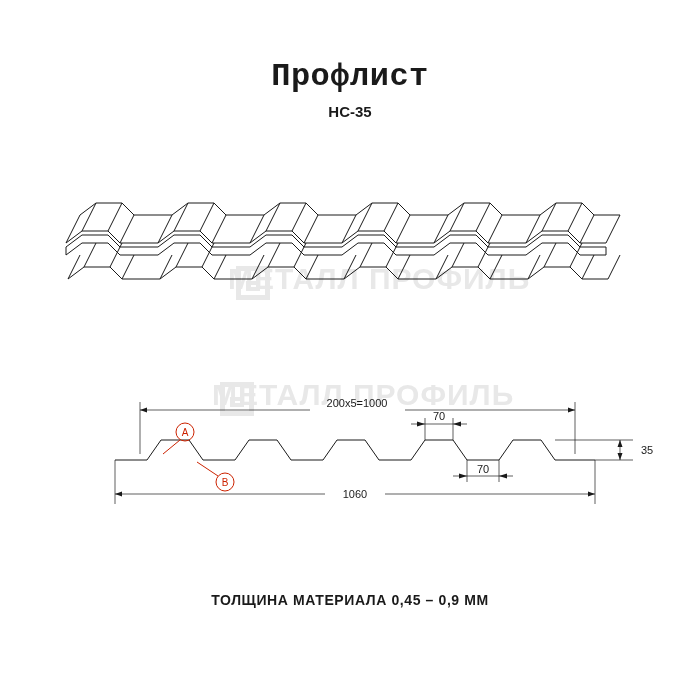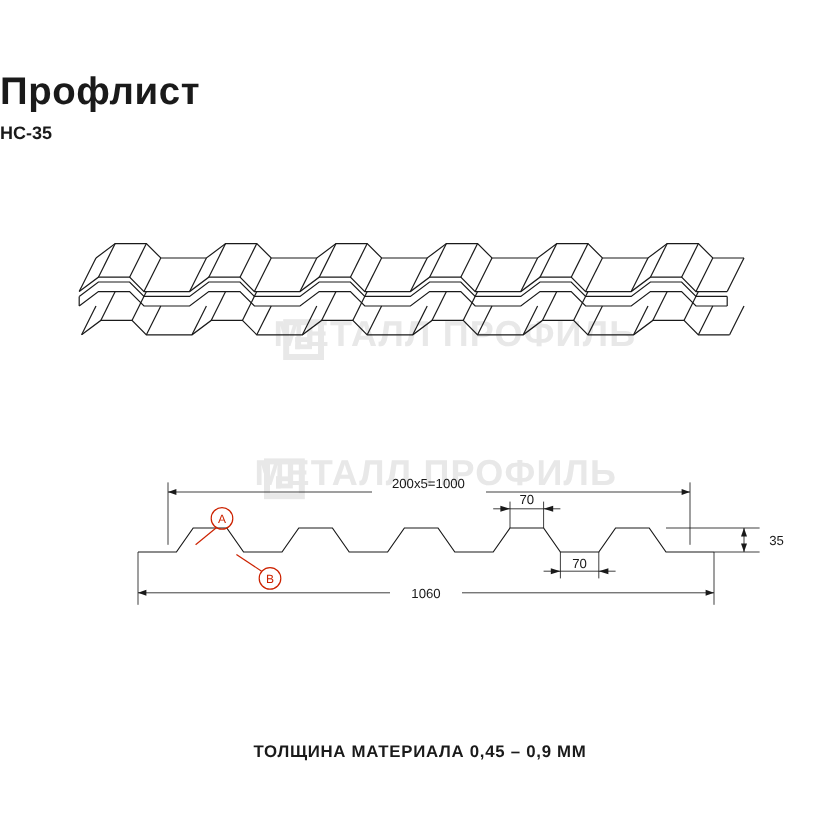--- a/index.html
+++ b/index.html
@@ -19,32 +19,33 @@
     position: relative;
     width: 700px;
     height: 700px;
   }
   
   .title {
     position: absolute;
     top: 58px;
     left: 0;
     width: 700px;
-    text-align: left;
+    text-align: center;
     font-size: 32px;
     font-weight: bold;
     letter-spacing: 0.5px;
     color: #1a1a1a;
+    font-family: Liberation Mono, monospace;
   }
   .subtitle {
     position: absolute;
     top: 103px;
     left: 0;
     width: 700px;
-    text-align: left;
+    text-align: center;
     font-size: 15px;
     font-weight: bold;
     color: #1a1a1a;
   }
   
   .watermark {
     position: absolute;
     color: #e8e8e8;
     font-weight: bold;
     font-size: 30px;
@@ -85,21 +86,21 @@
   .section-wrap {
     position: absolute;
     top: 382px;
     left: 85px;
     width: 570px;
     height: 140px;
   }
   
   .footer {
     position: absolute;
-    top: 618px;
+    top: 592px;
     left: 0;
     width: 700px;
     text-align: center;
     font-size: 14px;
     font-weight: bold;
     letter-spacing: 0.6px;
     color: #1a1a1a;
   }
   svg { display: block; }
   .ln { fill: none; stroke: #1a1a1a; stroke-width: 1; }

